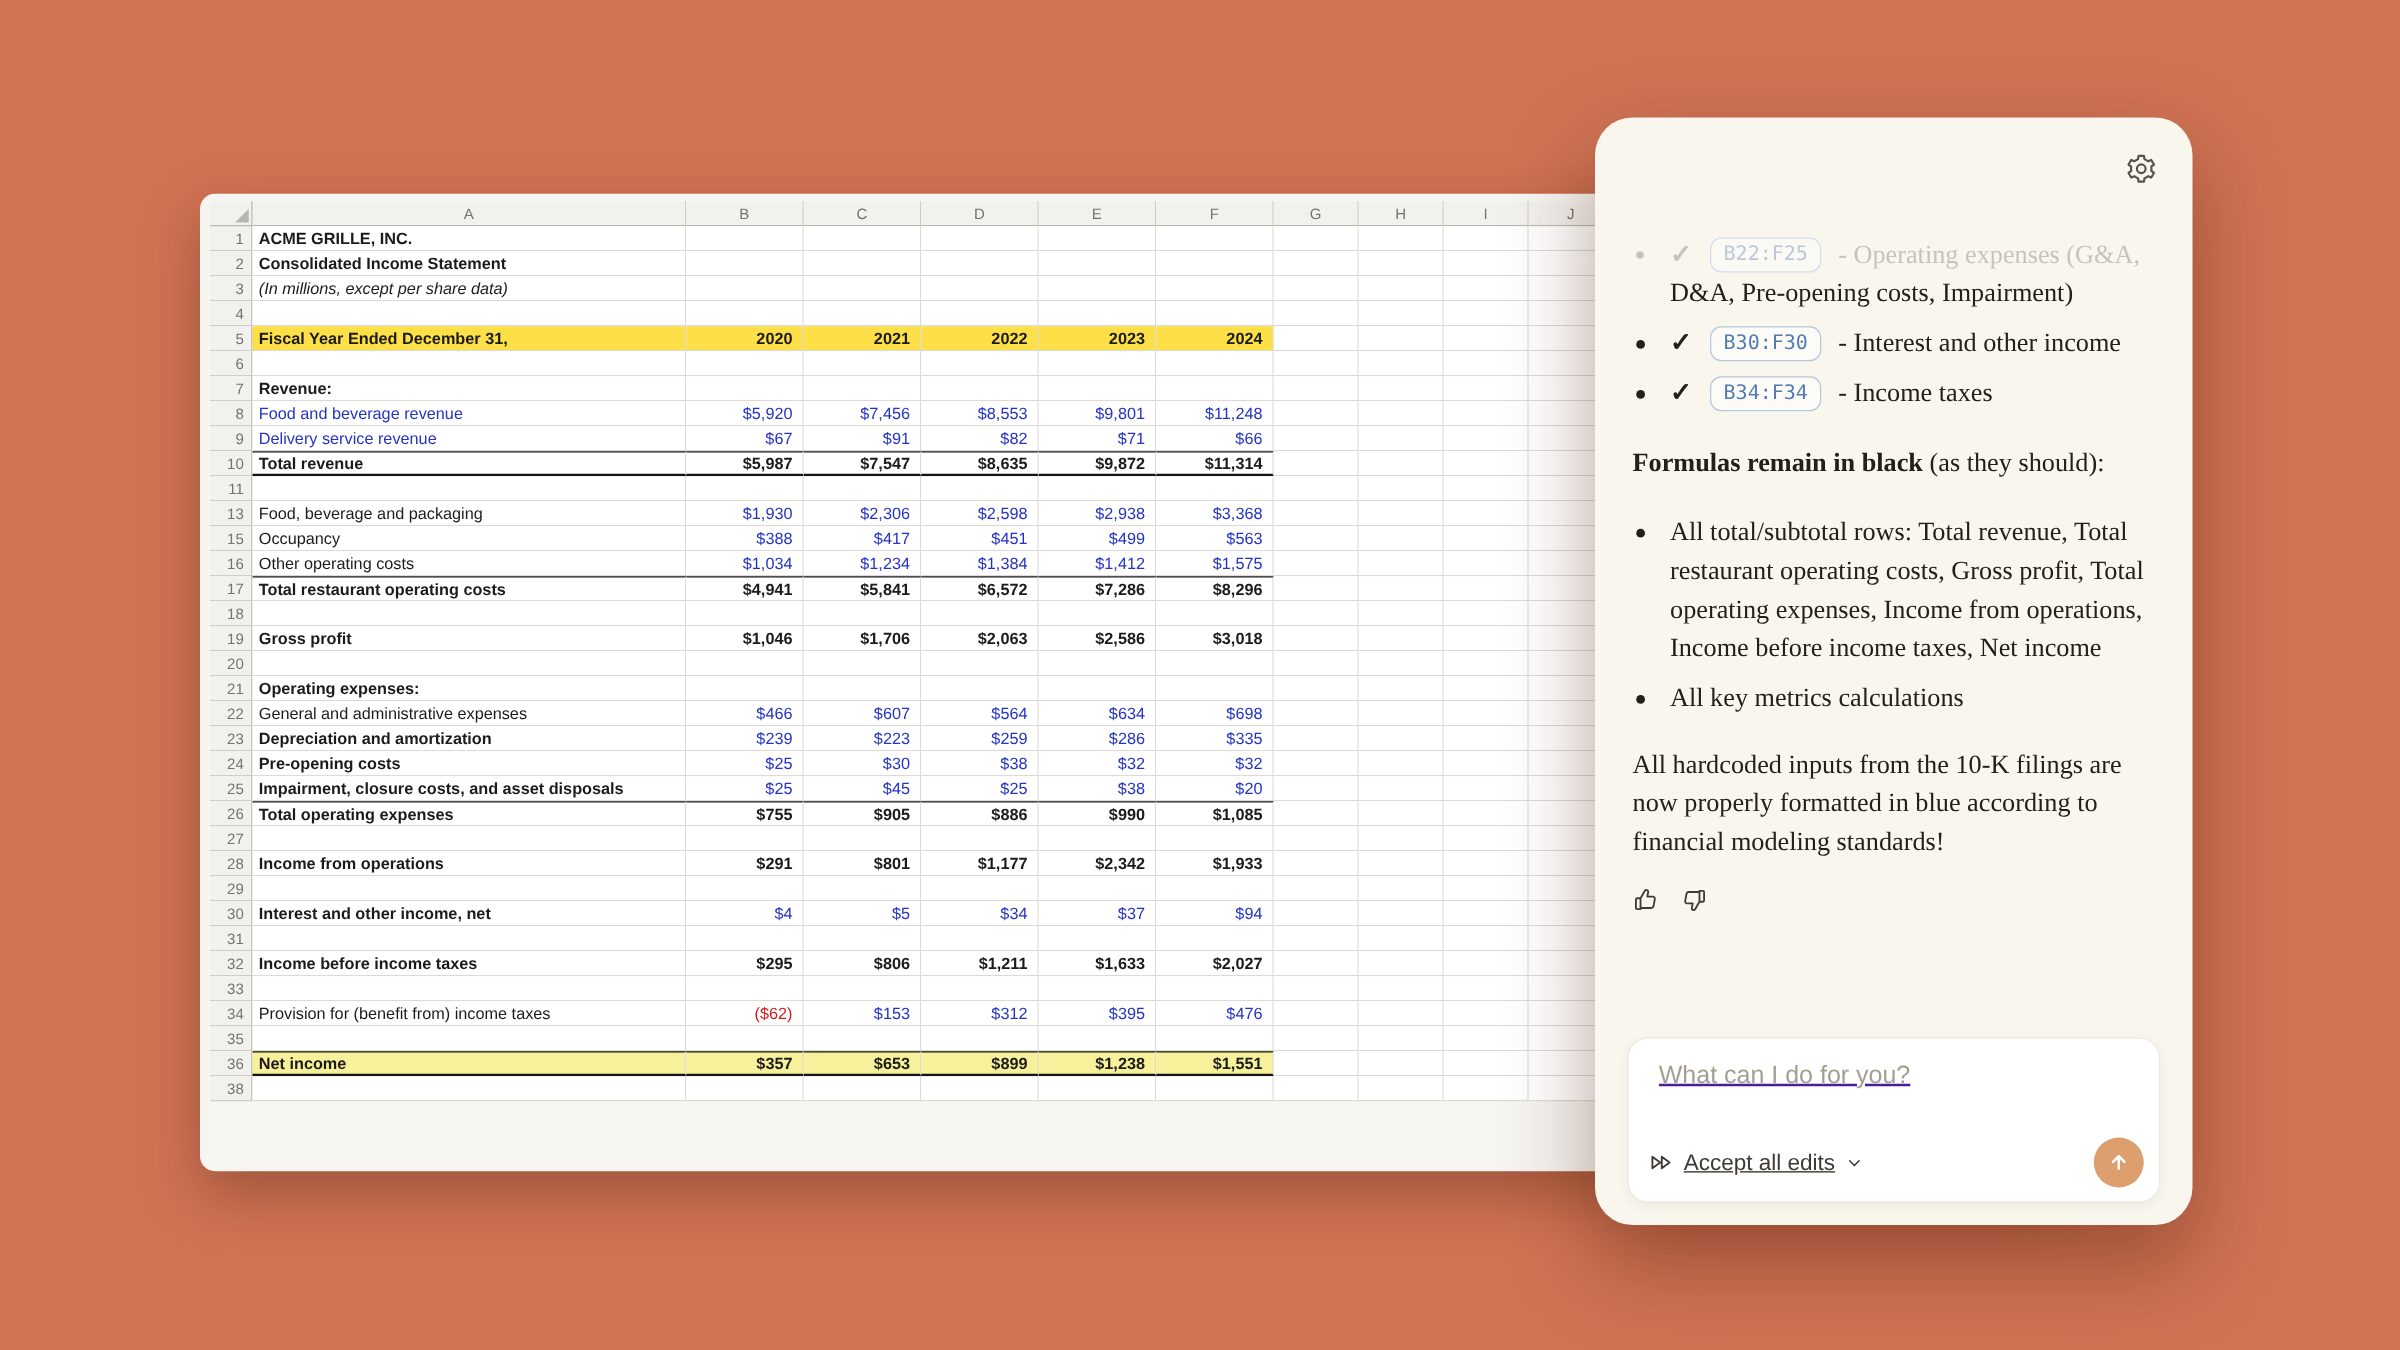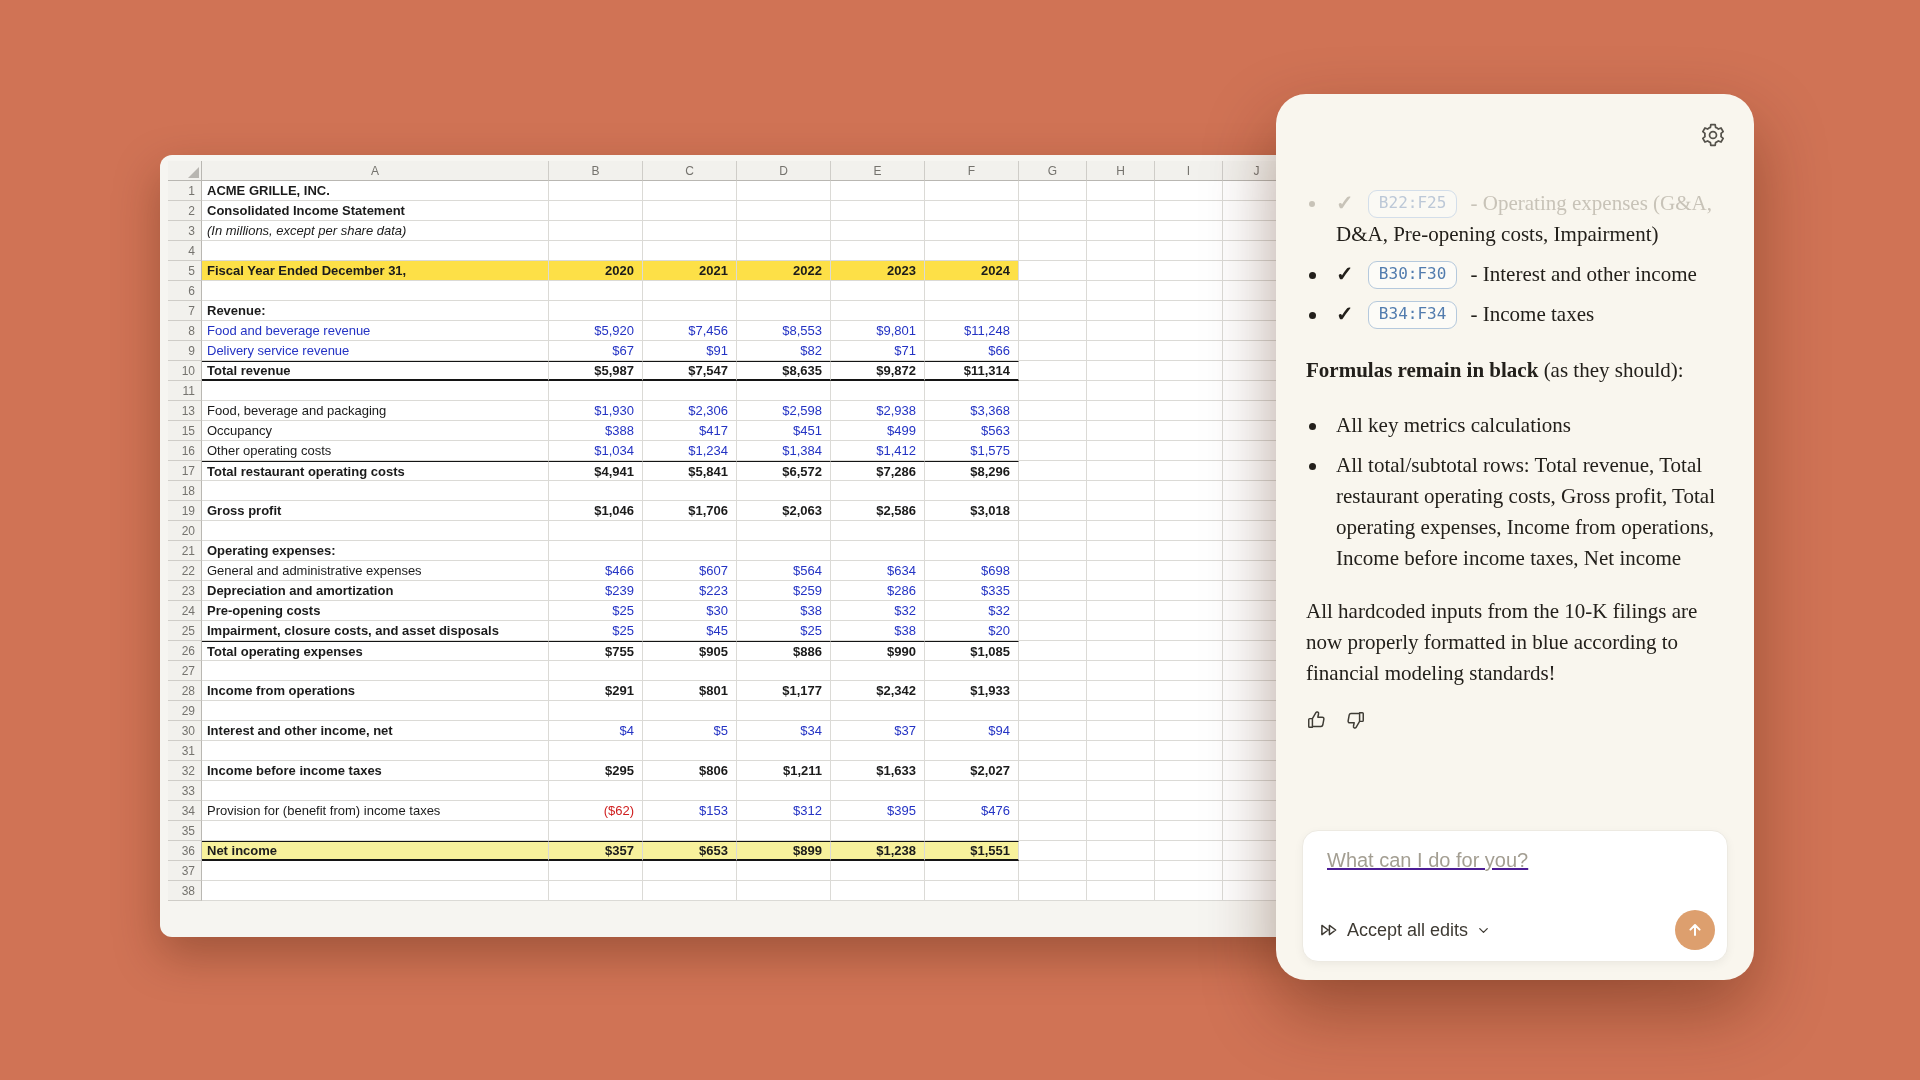--- a/index.html
+++ b/index.html
@@ -81,21 +81,21 @@
   }
   .prompt{
     display:block;width:calc(100% - 44px);margin:17px 22px 0;border:none;outline:none;
     font-size:20px;color:#4c1d95;background:transparent;
     font-family:"Liberation Sans",sans-serif;
     text-decoration:underline;
   }
   .prompt::placeholder{color:#a39e92}
   .composer-bottom{
     position:absolute;left:16px;right:12px;bottom:11px;
-    display:flex;justify-content:space-between;
+    display:flex;justify-content:space-between;text-decoration:underline;
   }
   .accept{display:flex;align-items:center;gap:8px;color:#3e3a33;font-size:18px;cursor:pointer}
   .send{
     width:40px;height:40px;border-radius:50%;background:#dd9f6e;border:none;cursor:pointer;
     display:flex;align-items:center;justify-content:center;
   }
 </style>
 </head>
 <body>
 
@@ -577,34 +577,20 @@
         <div class="cell wg"></div>
         <div class="cell wg"></div>
       </div><div class="hrow">
         <div class="cell gut">36</div>
         <div class="cell wa lab bt bb2 net bold">Net income</div>
         <div class="cell wv num bt bb2 net bold">$357</div>
         <div class="cell wv num bt bb2 net bold">$653</div>
         <div class="cell wv num bt bb2 net bold">$899</div>
         <div class="cell wv num bt bb2 net bold">$1,238</div>
         <div class="cell wv num bt bb2 net bold">$1,551</div>
-        <div class="cell wg"></div>
-        <div class="cell wg"></div>
-        <div class="cell wg"></div>
-        <div class="cell wg"></div>
-        <div class="cell wg"></div>
-        <div class="cell wg"></div>
-      </div><div class="hrow">
-        <div class="cell gut">37</div>
-        <div class="cell wa lab"></div>
-        <div class="cell wv num"></div>
-        <div class="cell wv num"></div>
-        <div class="cell wv num"></div>
-        <div class="cell wv num"></div>
-        <div class="cell wv num"></div>
         <div class="cell wg"></div>
         <div class="cell wg"></div>
         <div class="cell wg"></div>
         <div class="cell wg"></div>
         <div class="cell wg"></div>
         <div class="cell wg"></div>
       </div><div class="hrow">
         <div class="cell gut">38</div>
         <div class="cell wa lab"></div>
         <div class="cell wv num"></div>
@@ -650,25 +636,25 @@
         <span class="chip">B34:F34</span>
         <span>- Income taxes</span>
       </li>
     </ul>
 
     <p class="heading"><b>Formulas remain in black</b><span> (as they should):</span></p>
 
     <ul class="bullets">
       <li>
         <span class="dot"></span>
-        <span>All key metrics calculations</span>
+        <span>All total/subtotal rows: Total revenue, Total restaurant operating costs, Gross profit, Total operating expenses, Income from operations, Income before income taxes, Net income</span>
       </li>
       <li>
         <span class="dot"></span>
-        <span>All total/subtotal rows: Total revenue, Total restaurant operating costs, Gross profit, Total operating expenses, Income from operations, Income before income taxes, Net income</span>
+        <span>All key metrics calculations</span>
       </li>
     </ul>
 
     <p class="closing">All hardcoded inputs from the 10-K filings are now properly formatted in blue according to financial modeling standards!</p>
 
     <div class="feedback">
       <span class="fb-btn">
         <svg width="22" height="22" viewBox="0 0 24 24" fill="none" stroke="#3f3c35" stroke-width="1.6" stroke-linecap="round" stroke-linejoin="round">
           <path d="M7 10.5V20M7 10.5L10.8 4c.4-.7 1.2-1 1.9-.7.8.3 1.2 1.1 1 1.9L12.9 9h4.9c1.1 0 1.9 1 1.7 2.1l-1.2 6.4A2 2 0 0 1 16.3 19H7M7 10.5H4a1 1 0 0 0-1 1V19a1 1 0 0 0 1 1h3"></path>
         </svg>

